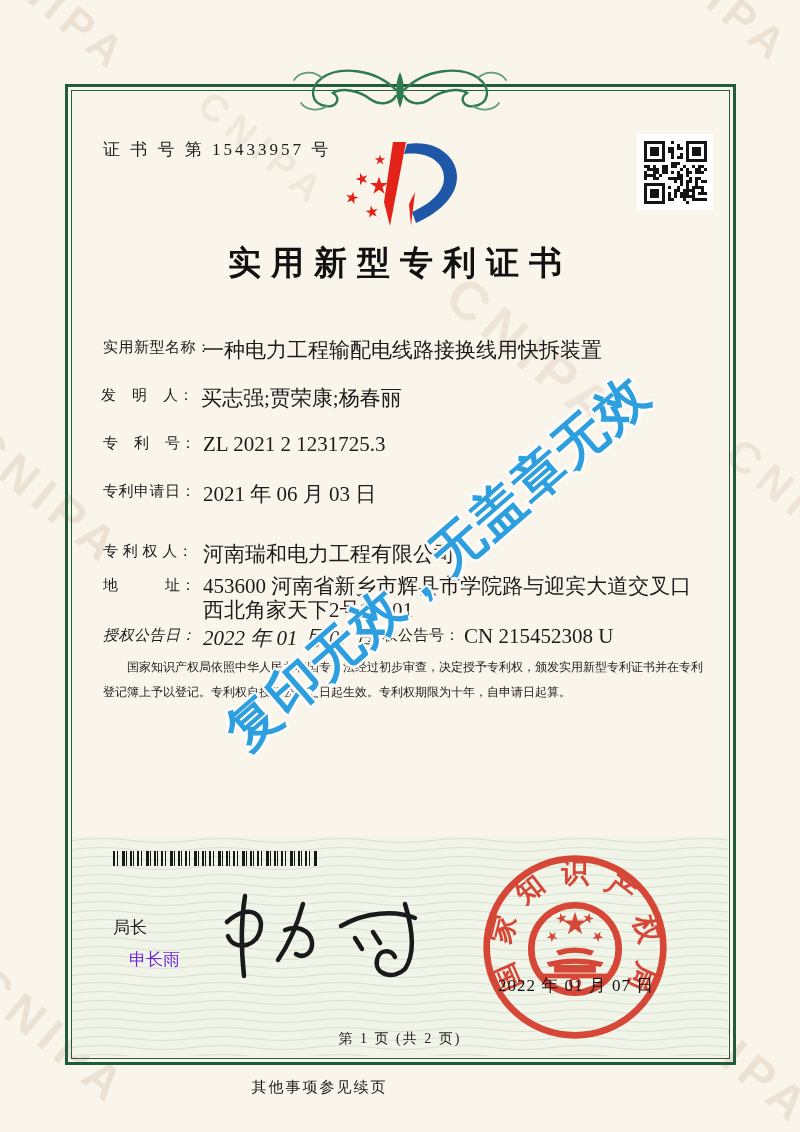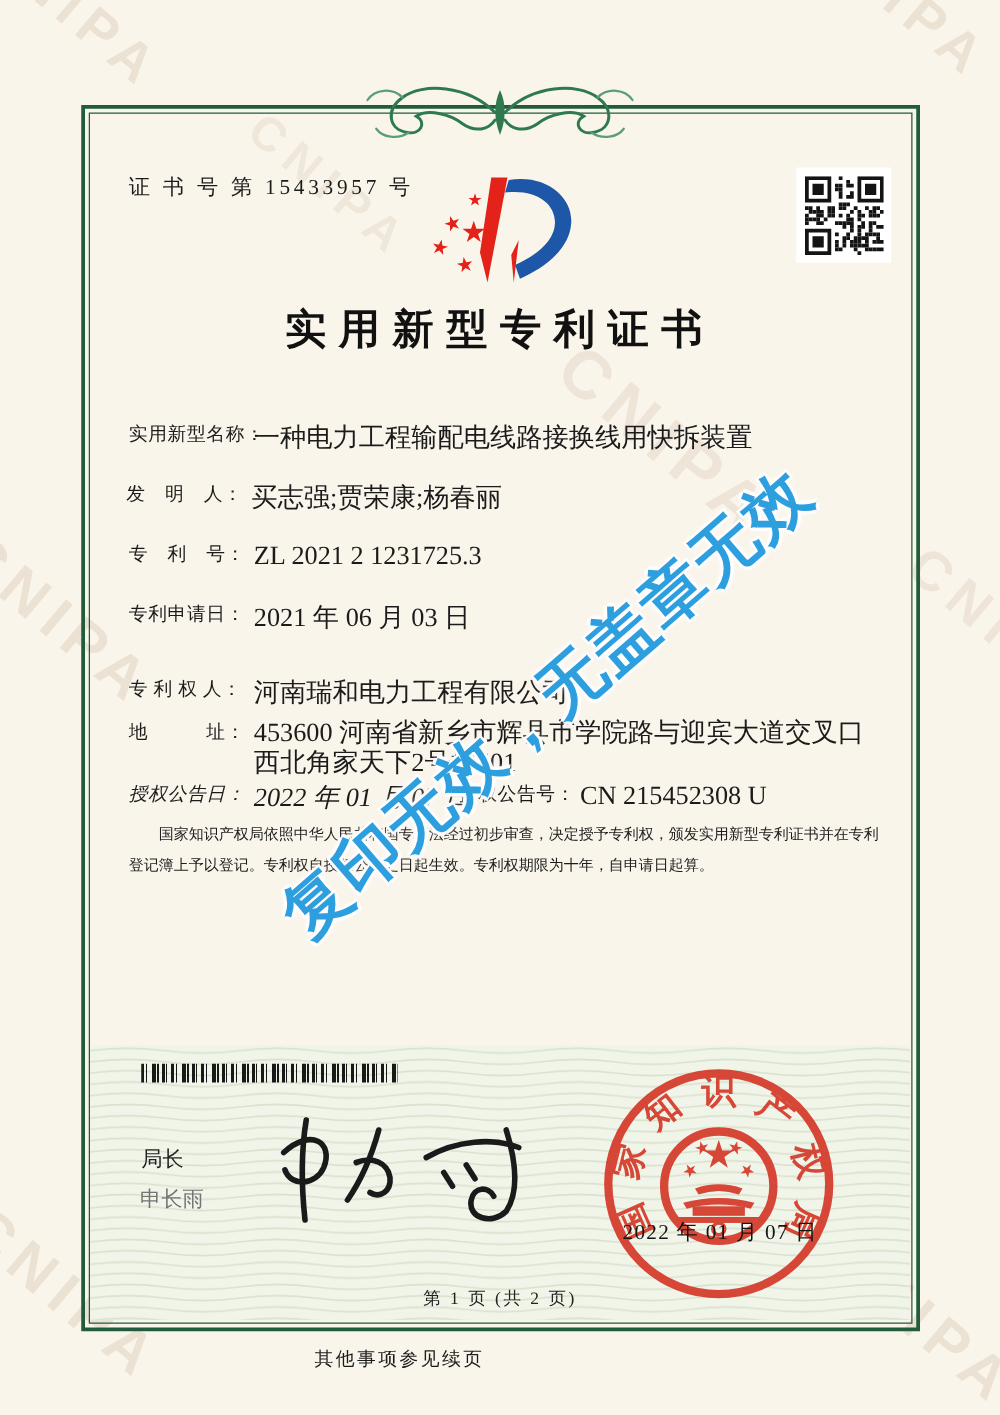--- a/index.html
+++ b/index.html
@@ -45,21 +45,21 @@
     background:repeating-linear-gradient(90deg,
       #181818 0 2px, transparent 2px 4px,
       #181818 4px 5px, transparent 5px 9px,
       #181818 9px 12px, transparent 12px 13px,
       #181818 13px 14px, transparent 14px 17px,
       #181818 17px 19px, transparent 19px 20px,
       #181818 20px 21px, transparent 21px 24px);}
 
   .issuer-title{position:absolute;left:113px;top:916px;font-size:17px;z-index:3;color:#222;
     font-family:"Liberation Sans","DejaVu Sans",sans-serif;}
-  .issuer-name{position:absolute;left:112px;top:948px;font-size:17px;z-index:3;color:#737373;
+  .issuer-name{position:absolute;left:129px;top:948px;font-size:17px;z-index:3;color:#6d28d9;
     font-family:"Liberation Sans","DejaVu Sans",sans-serif;}
   .signature{position:absolute;left:215px;top:886px;width:225px;height:102px;z-index:3;}
 
   .seal{position:absolute;left:480px;top:852px;width:190px;height:190px;z-index:4;opacity:.93;}
   .seal-date{position:absolute;left:498px;top:974px;width:160px;font-size:17px;letter-spacing:1px;
     color:#141414;z-index:5;}
 
   .page-info{position:absolute;left:0;top:1030px;width:800px;text-align:center;font-size:14px;
     color:#222;z-index:3;letter-spacing:2px;}
   .cont-note{position:absolute;left:0;top:1078px;width:639px;text-align:center;font-size:15px;

